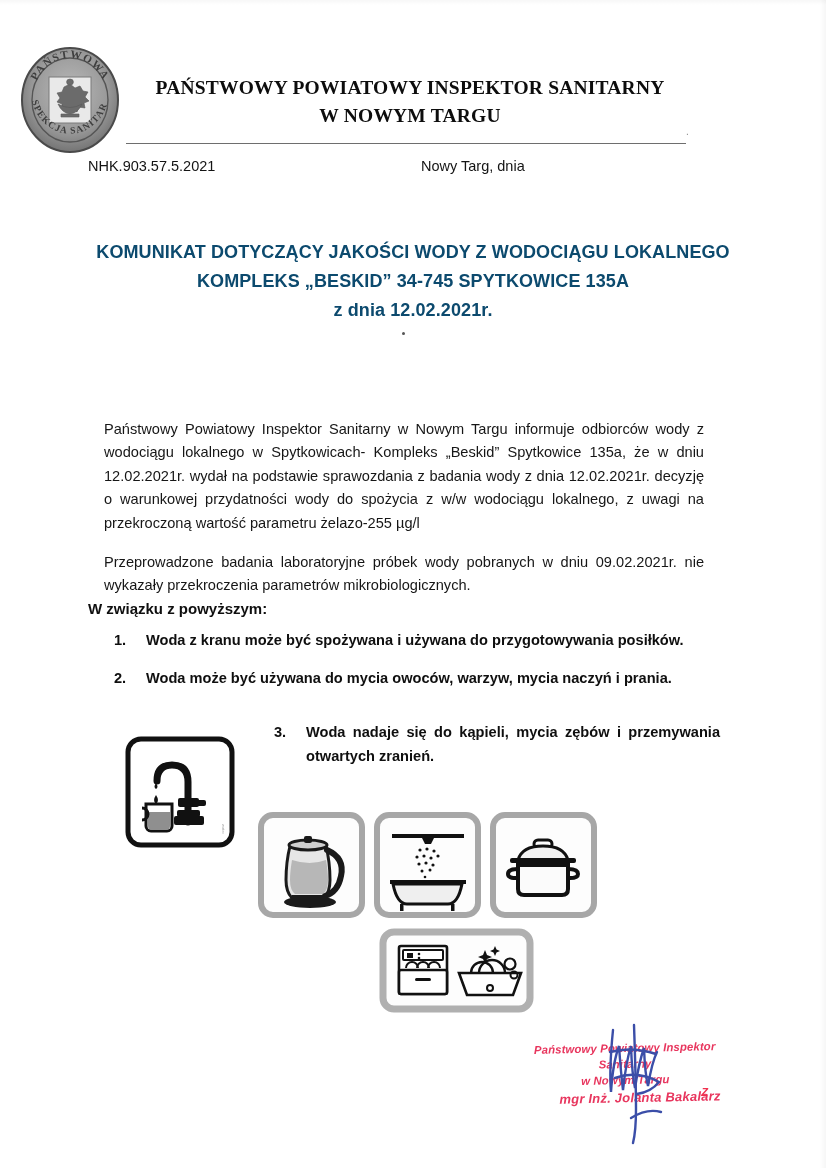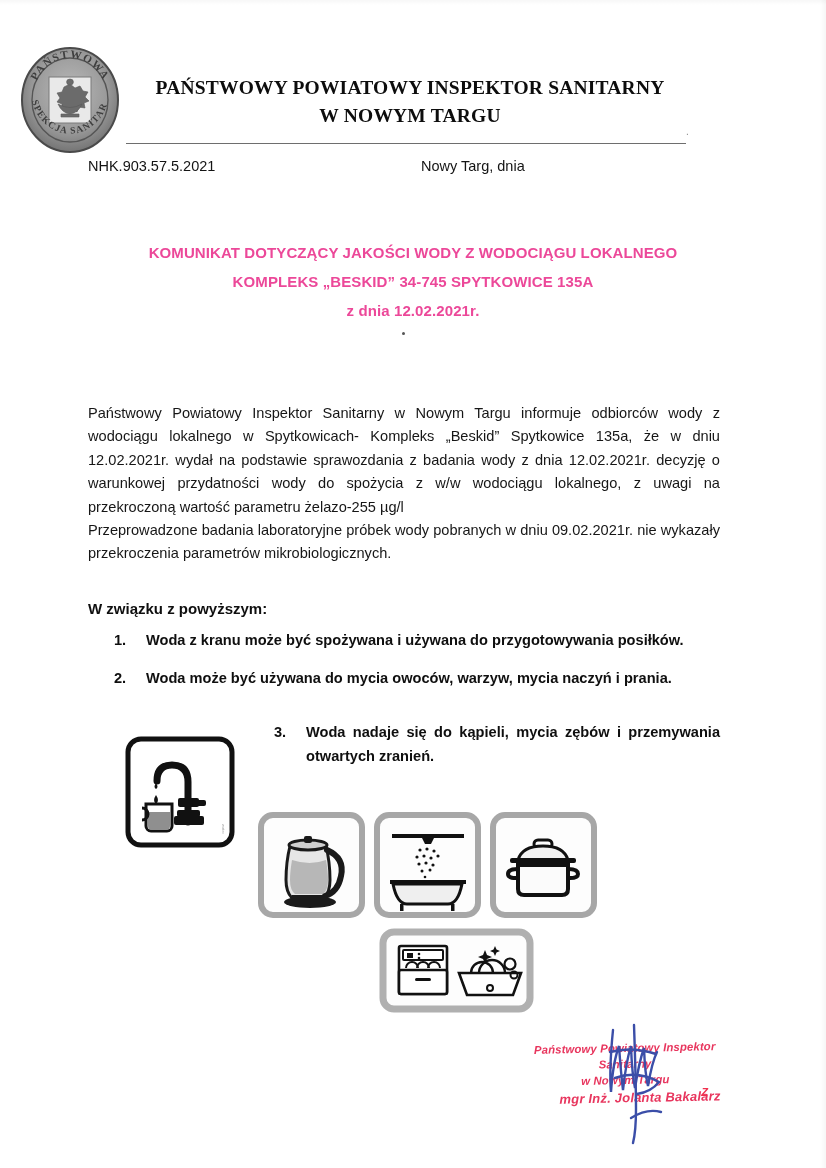--- a/index.html
+++ b/index.html
@@ -93,24 +93,24 @@
     color: #141414;
   }
 
   
   .doc-title {
     position: absolute;
     left: 63px; top: 238px;
     width: 700px;
     text-align: center;
     font-weight: bold;
-    font-size: 15px;
+    font-size: 18px;
     line-height: 29px;
     letter-spacing: 0.1px;
-    color: #ec4899;
+    color: #0c4a6e;
   }
   .doc-title span { display: block; }
   .stray-dot {
     position: absolute;
     left: 402px; top: 332px;
     width: 3px; height: 3px;
     background: #555;
     border-radius: 50%;
   }
 
@@ -119,21 +119,21 @@
     position: absolute;
     left: 88px; top: 402px;
     width: 632px;
     font-size: 14.6px;
     line-height: 23.4px;
     color: #161616;
   }
   .para-justified {
     text-align: justify;
     text-justify: inter-word;
-    margin: 0;
+    margin: 16px;
   }
   .para-justified.last-tight { margin-top: 0px; }
 
   
   .concl-heading {
     position: absolute;
     left: 88px; top: 600px;
     font-weight: bold;
     font-size: 15px;
     color: #0f0f0f;

